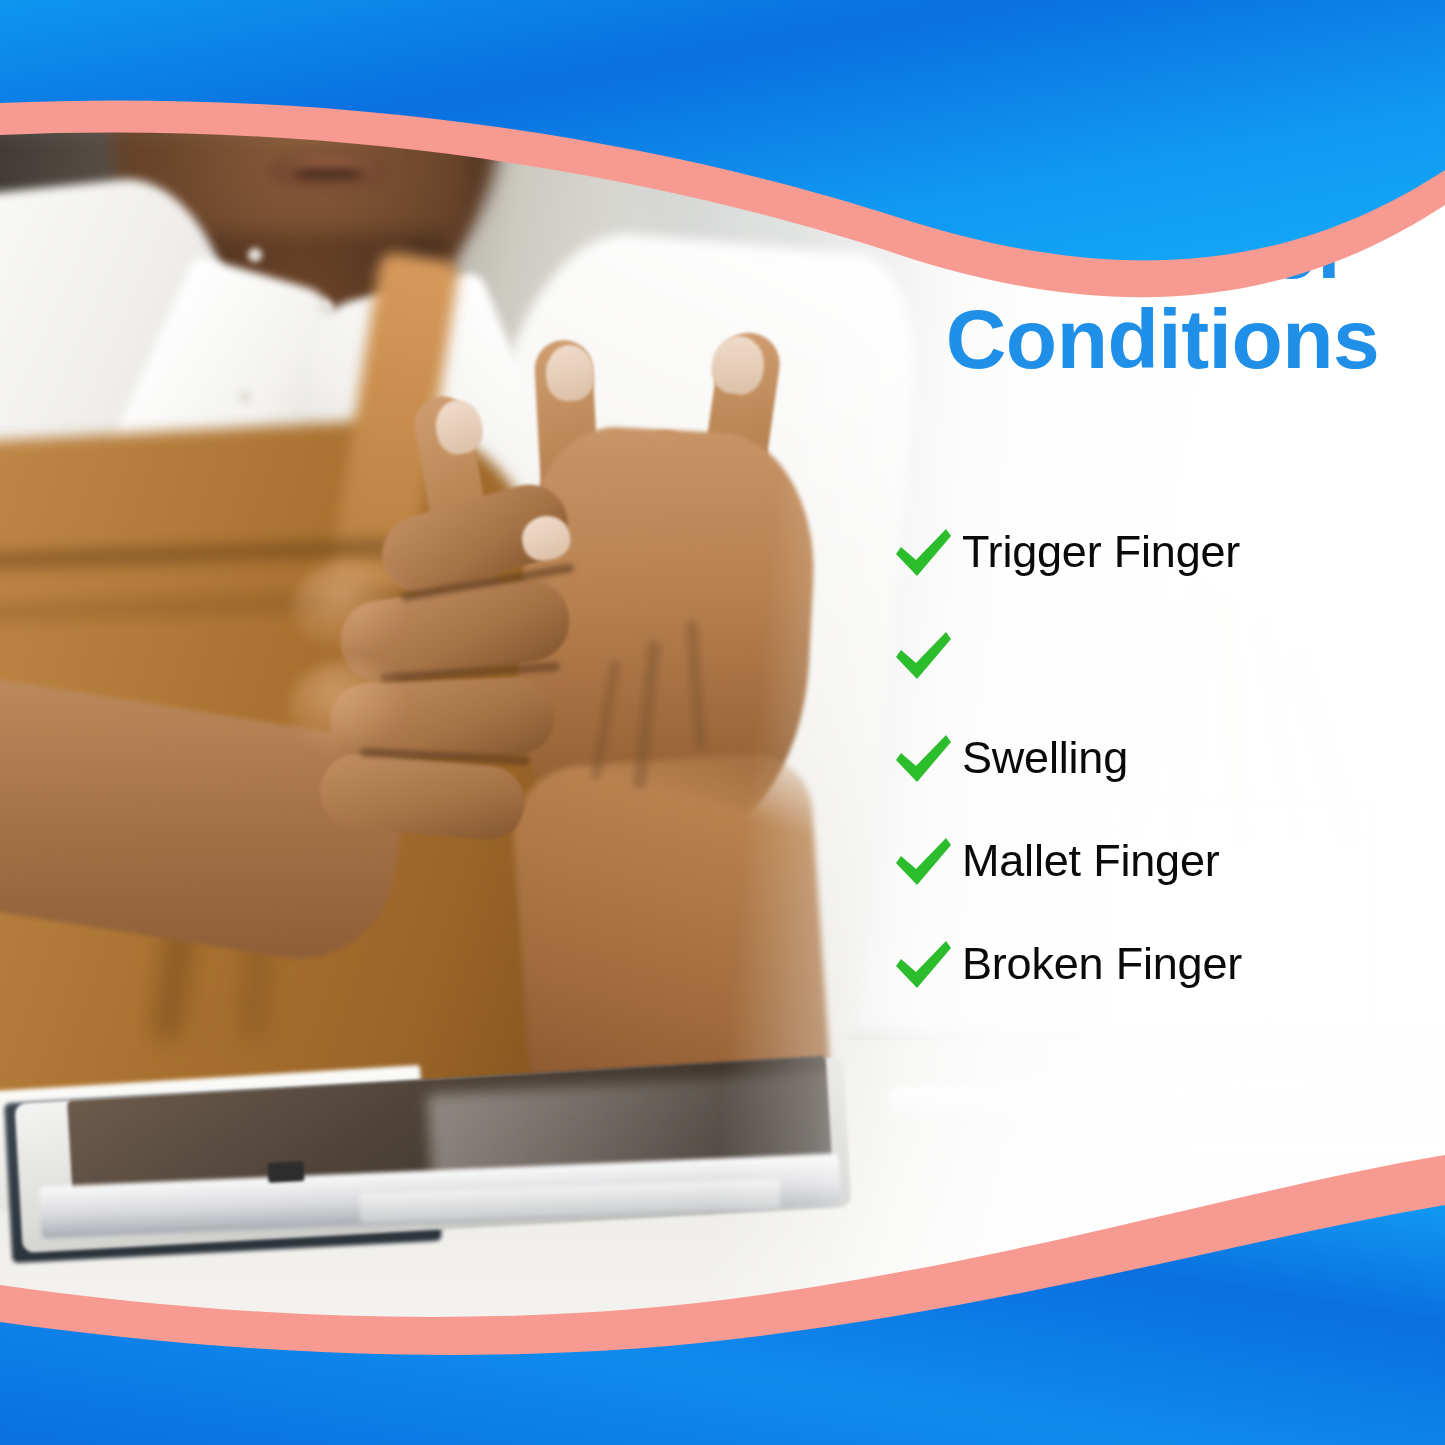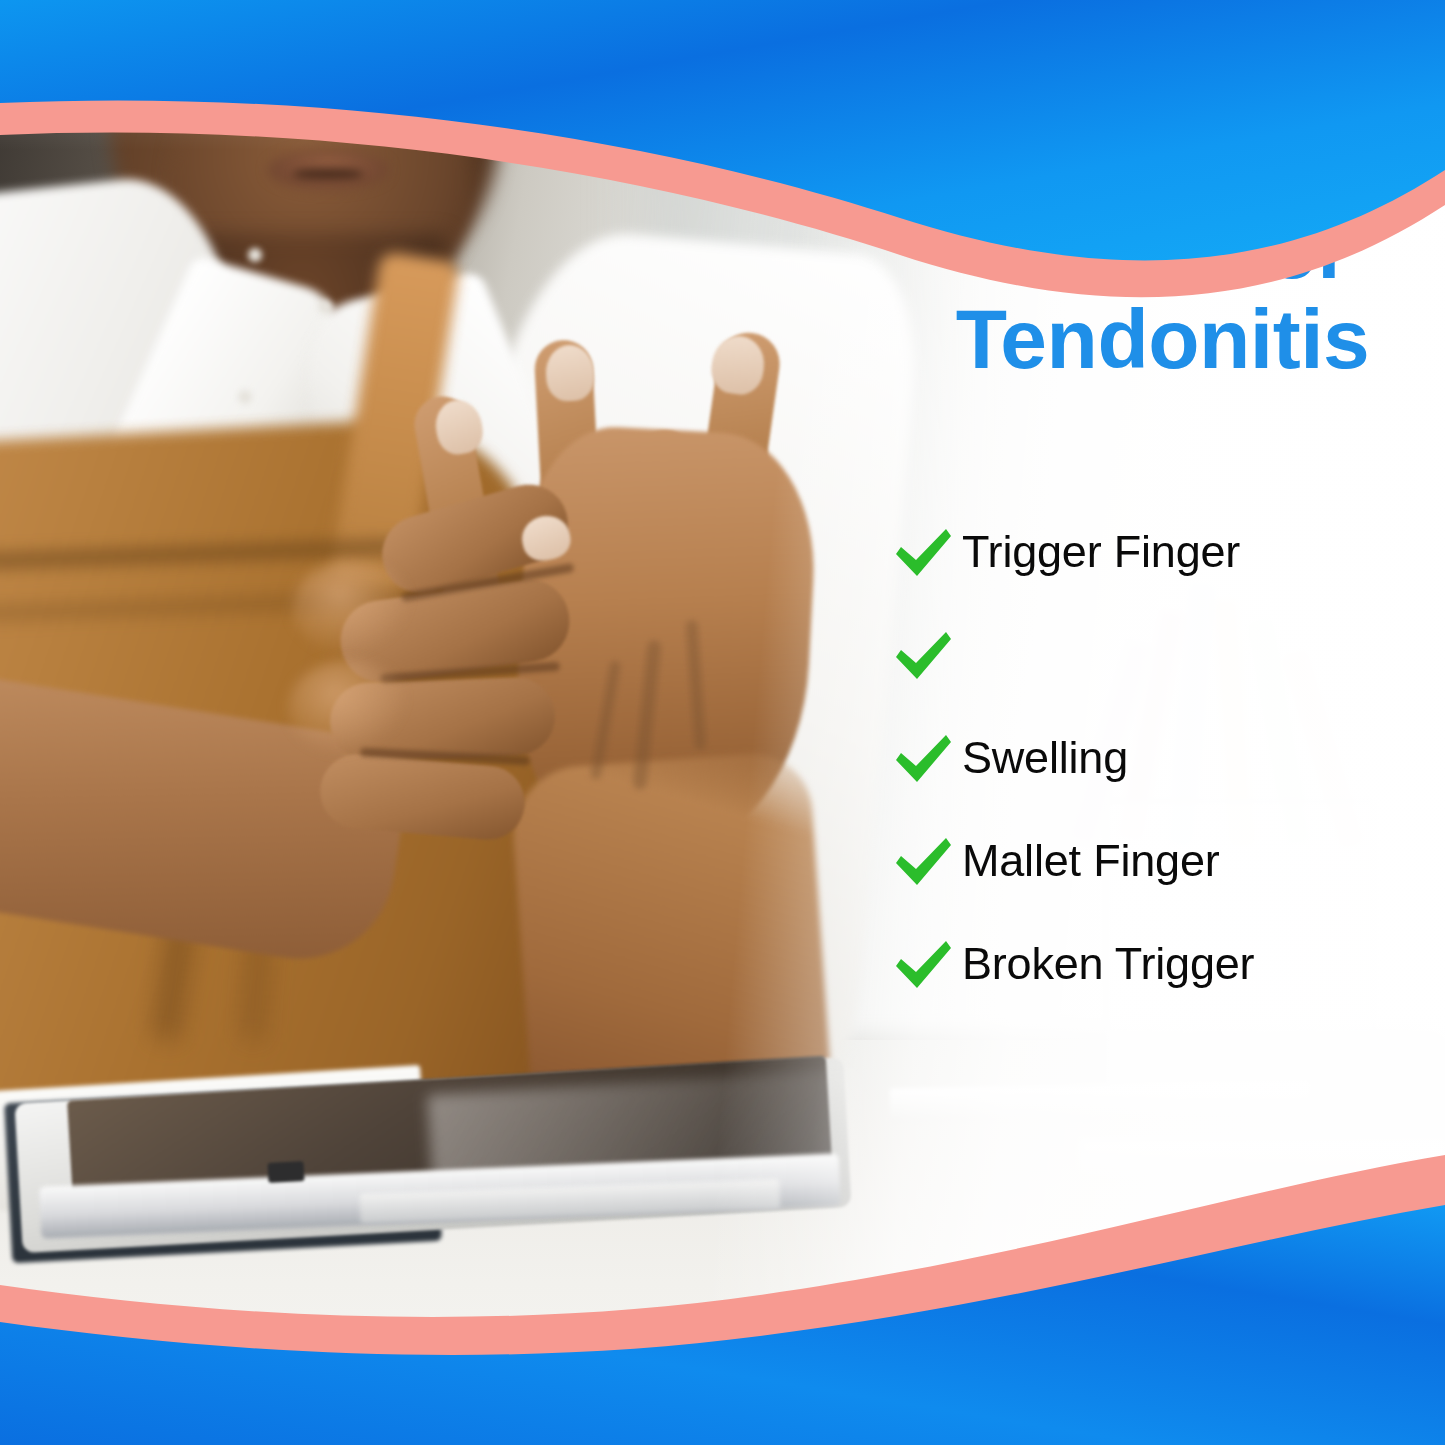--- a/index.html
+++ b/index.html
@@ -409,21 +409,21 @@
     <div class="paper-right2"></div>
 
     <div class="veil"></div>
     <div class="veil-top"></div>
   </div>
 
   <div class="content">
 
     <div class="title" style="color: rgb(31, 143, 232);">
       <span class="l1">Good For</span>
-      <span class="l2">Tendonitis</span>
+      <span class="l2">Conditions</span>
     </div>
 
     <div class="list">
 
       <div class="row">
         <span class="check">
           <svg width="62" height="52" viewBox="0 0 62 52">
               <path d="M4 27 L9 20 L24 33 L54 2 L59 9 L25 49 Z" fill="#2bbd2b"></path>
             </svg>
         </span>
@@ -456,21 +456,21 @@
         </span>
         <span class="row-label">Mallet Finger</span>
       </div>
 
       <div class="row">
         <span class="check">
           <svg width="62" height="52" viewBox="0 0 62 52">
               <path d="M4 27 L9 20 L24 33 L54 2 L59 9 L25 49 Z" fill="#2bbd2b"></path>
             </svg>
         </span>
-        <span class="row-label">Broken Trigger</span>
+        <span class="row-label">Broken Finger</span>
       </div>
 
     </div>
   </div>
 
   <div class="frame">
     <svg viewBox="0 0 1445 1445" xmlns="http://www.w3.org/2000/svg">
       <defs>
         <linearGradient id="gTop" x1="0" y1="0" x2="1" y2="1">
           <stop offset="0%" stop-color="#0d96f0"></stop>

